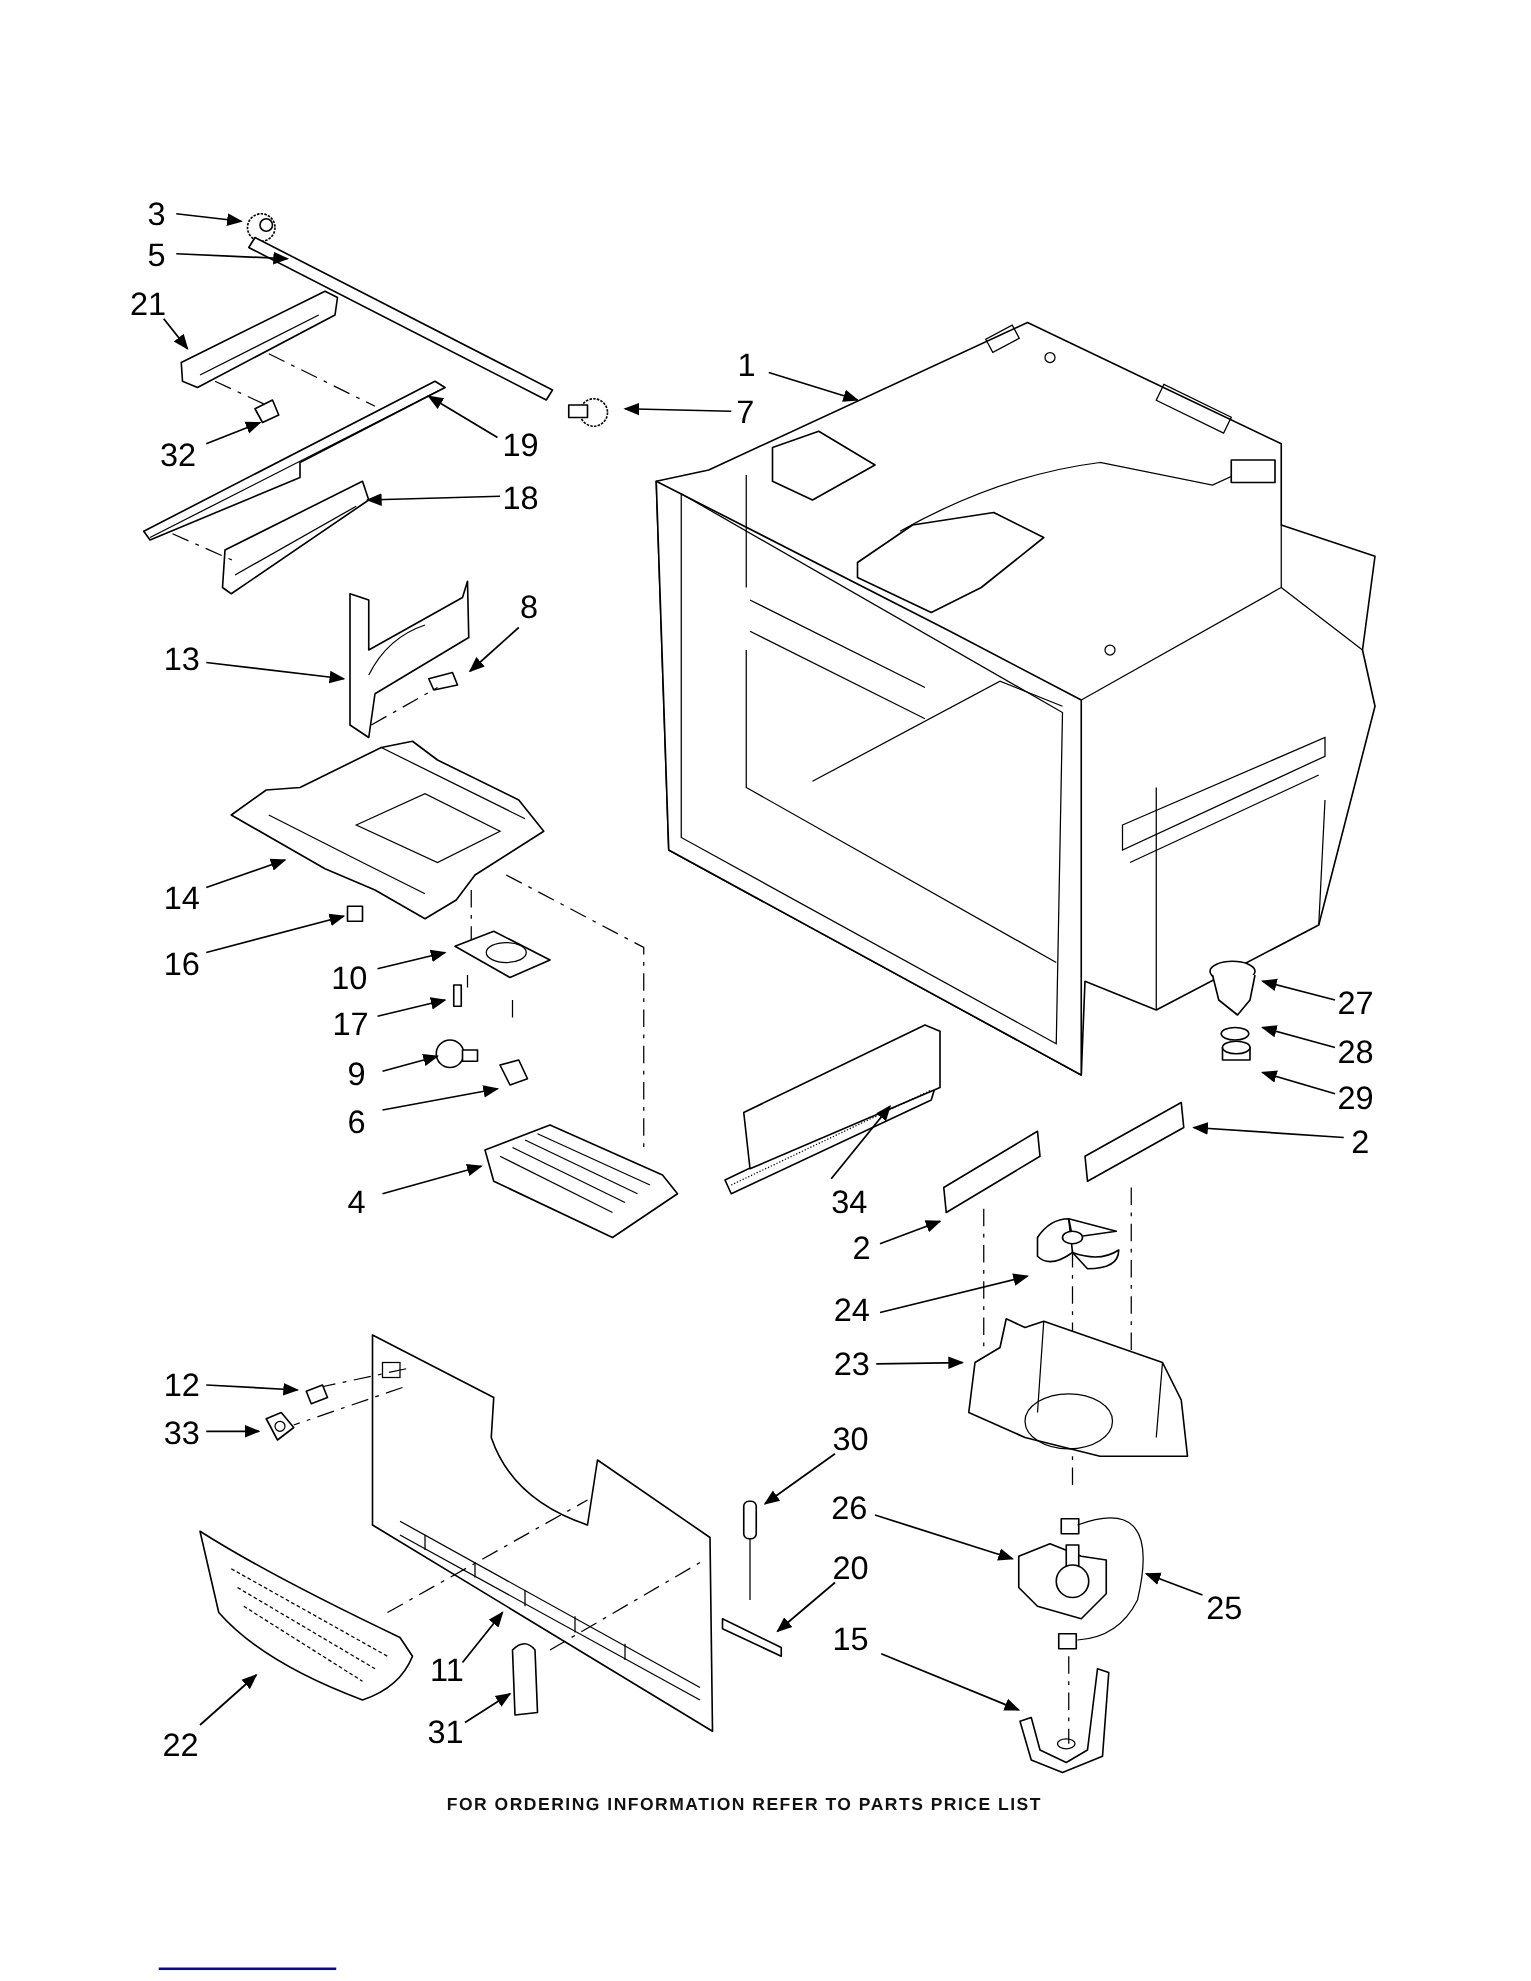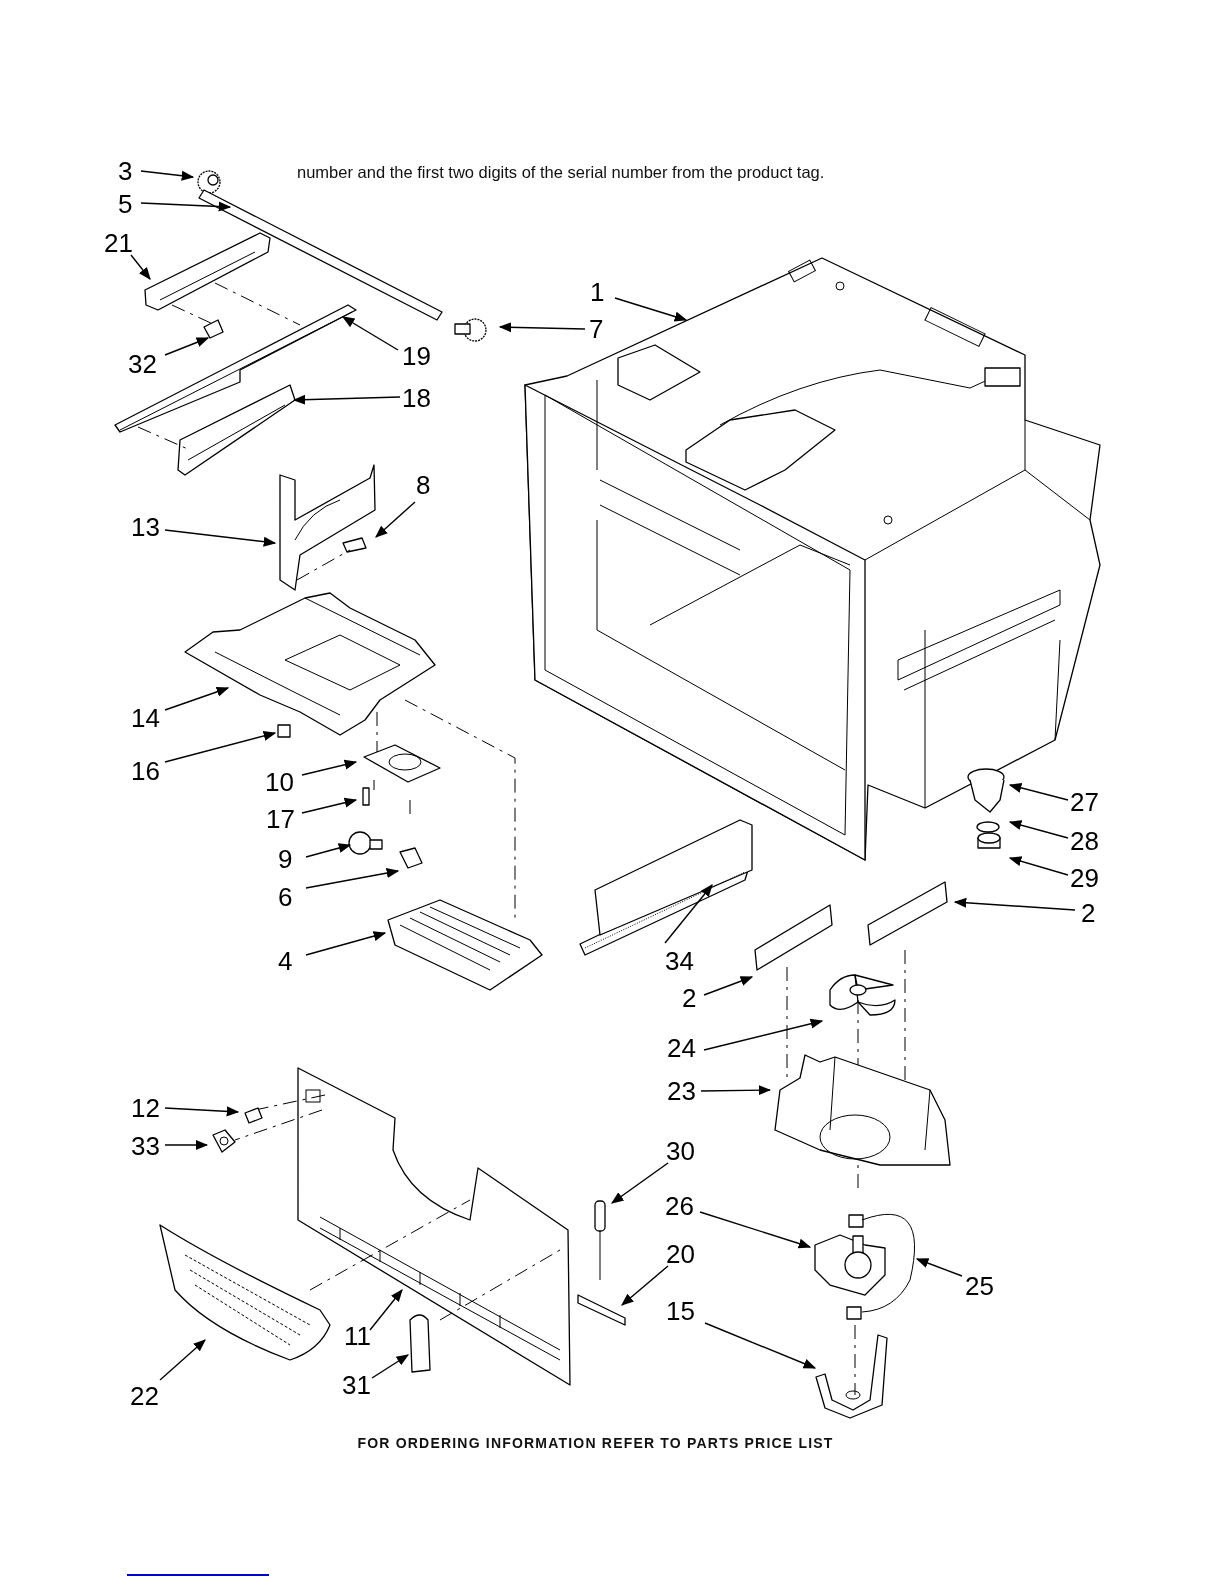--- a/index.html
+++ b/index.html
@@ -14,21 +14,20 @@
     .callout-label { font-family: "Liberation Sans", sans-serif; font-size: 26px; fill: #000; }
     .part { fill: #fff; stroke: #000; stroke-width: 1.3; stroke-linejoin: round; }
     .thin { fill: none; stroke: #000; stroke-width: 1; }
     .dash { fill: none; stroke: #000; stroke-width: 1; stroke-dasharray: 14 6 3 6; }
     .leader { stroke: #000; stroke-width: 1.4; fill: none; }
   </style>
 </head>
 <body>
 
 <div class="note">
-  <div>number and the first two digits of the serial number from the product tag.</div>
 </div>
 
 <svg id="diagram" width="1225" height="1585" viewBox="0 0 1225 1585" xmlns="http://www.w3.org/2000/svg">
   <defs>
     <marker id="arrow" viewBox="0 0 10 10" refX="9" refY="5" markerWidth="9" markerHeight="9" orient="auto-start-reverse">
       <path d="M0,1 L10,5 L0,9 z" fill="#000"></path>
     </marker>
   </defs>
 
   <g>

